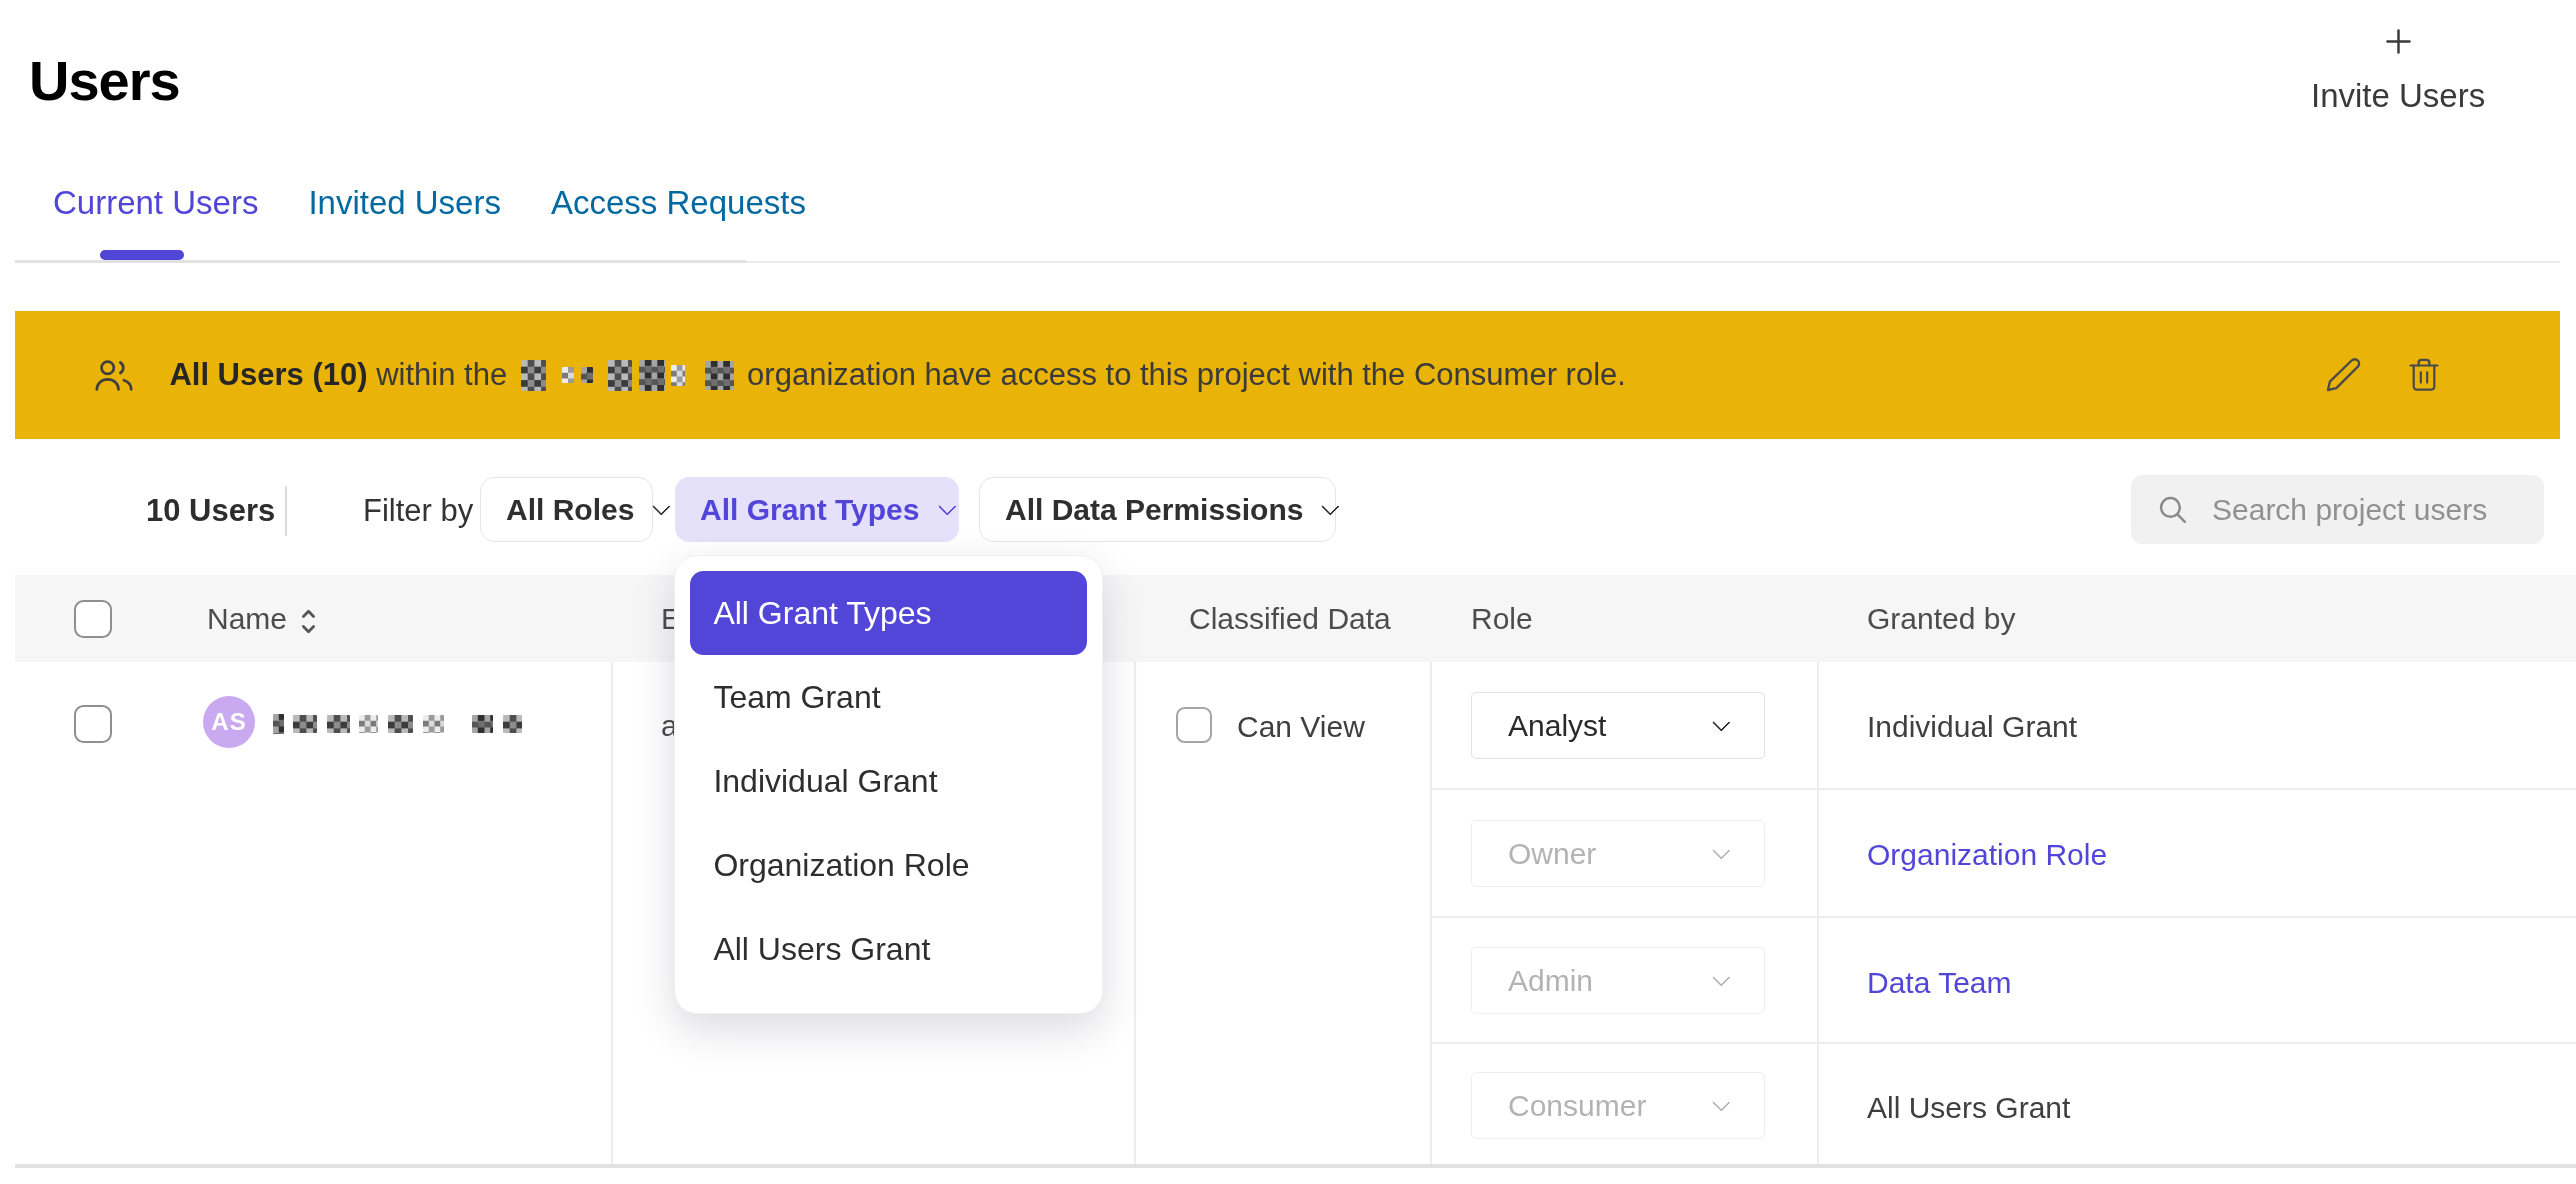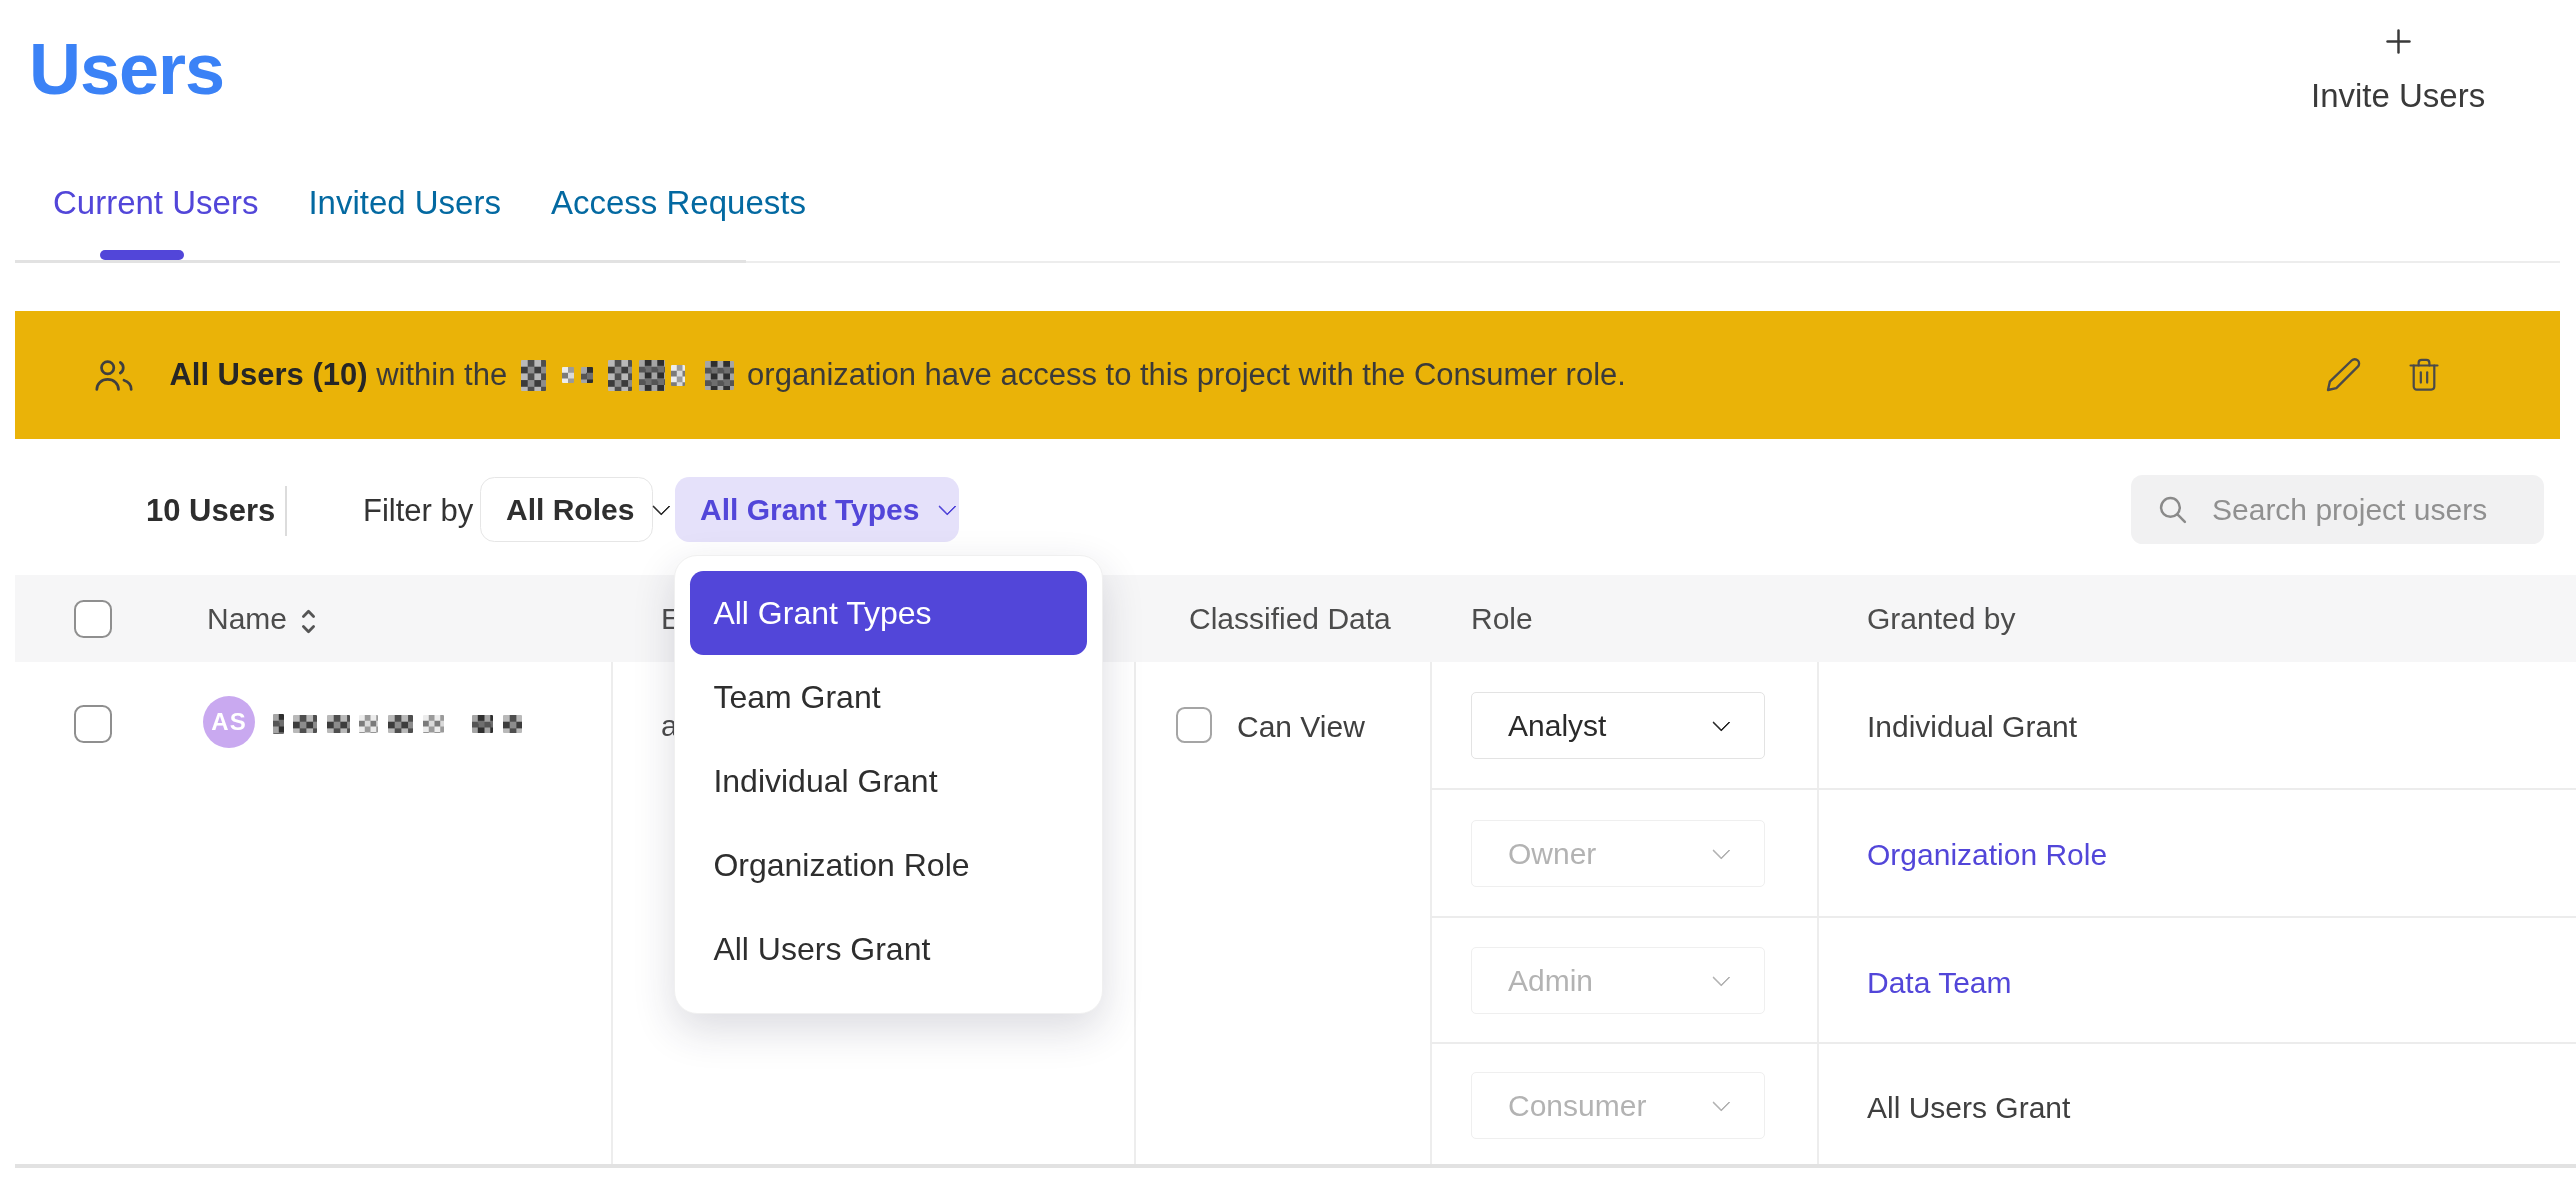--- a/index.html
+++ b/index.html
@@ -8,22 +8,22 @@
     width:2576px;height:1184px;
     background:#ffffff;
     font-family:"Liberation Sans", sans-serif;
     color:#2b2b2b;
     overflow:hidden;
   }
   .abs{position:absolute;}
 
   
   .page-title{
-    left:29px;top:28px;
-    font-size:72px;font-weight:700;color:#3b82f6;letter-spacing:-1px;
+    left:29px;top:48px;
+    font-size:56px;font-weight:700;color:#000000;letter-spacing:-1px;
   }
   .invite-btn{
     left:2311px;top:25px;height:56px;
     display:flex;align-items:center;gap:19px;
     color:#3a3a3a;font-size:33px;font-weight:500;cursor:pointer;flex-direction:column;
   }
 
   
   .tabs{
     left:53px;top:184px;display:flex;gap:50px;font-size:33px;
@@ -188,20 +188,24 @@
   <div class="abs filterby-label">Filter by</div>
 
   <div class="abs pill pill-roles">
     <span>All Roles</span>
     <span class="chev"></span>
   </div>
   <div class="abs pill pill-grant">
     <span>All Grant Types</span>
     <span class="chev"></span>
   </div>
+  <div class="abs pill pill-perms">
+    <span>All Data Permissions</span>
+    <span class="chev"></span>
+  </div>
 
   <div class="abs search-box">
     <span>
       <svg width="33" height="33" viewBox="0 0 24 24" fill="none" stroke="#8a8a8a" stroke-width="1.8" stroke-linecap="round">
         <circle cx="10.5" cy="10.5" r="6.8"></circle>
           <line x1="15.6" y1="15.6" x2="21" y2="21"></line>
       </svg>
     </span>
     <input type="text" placeholder="Search project users" style="">
   </div>

